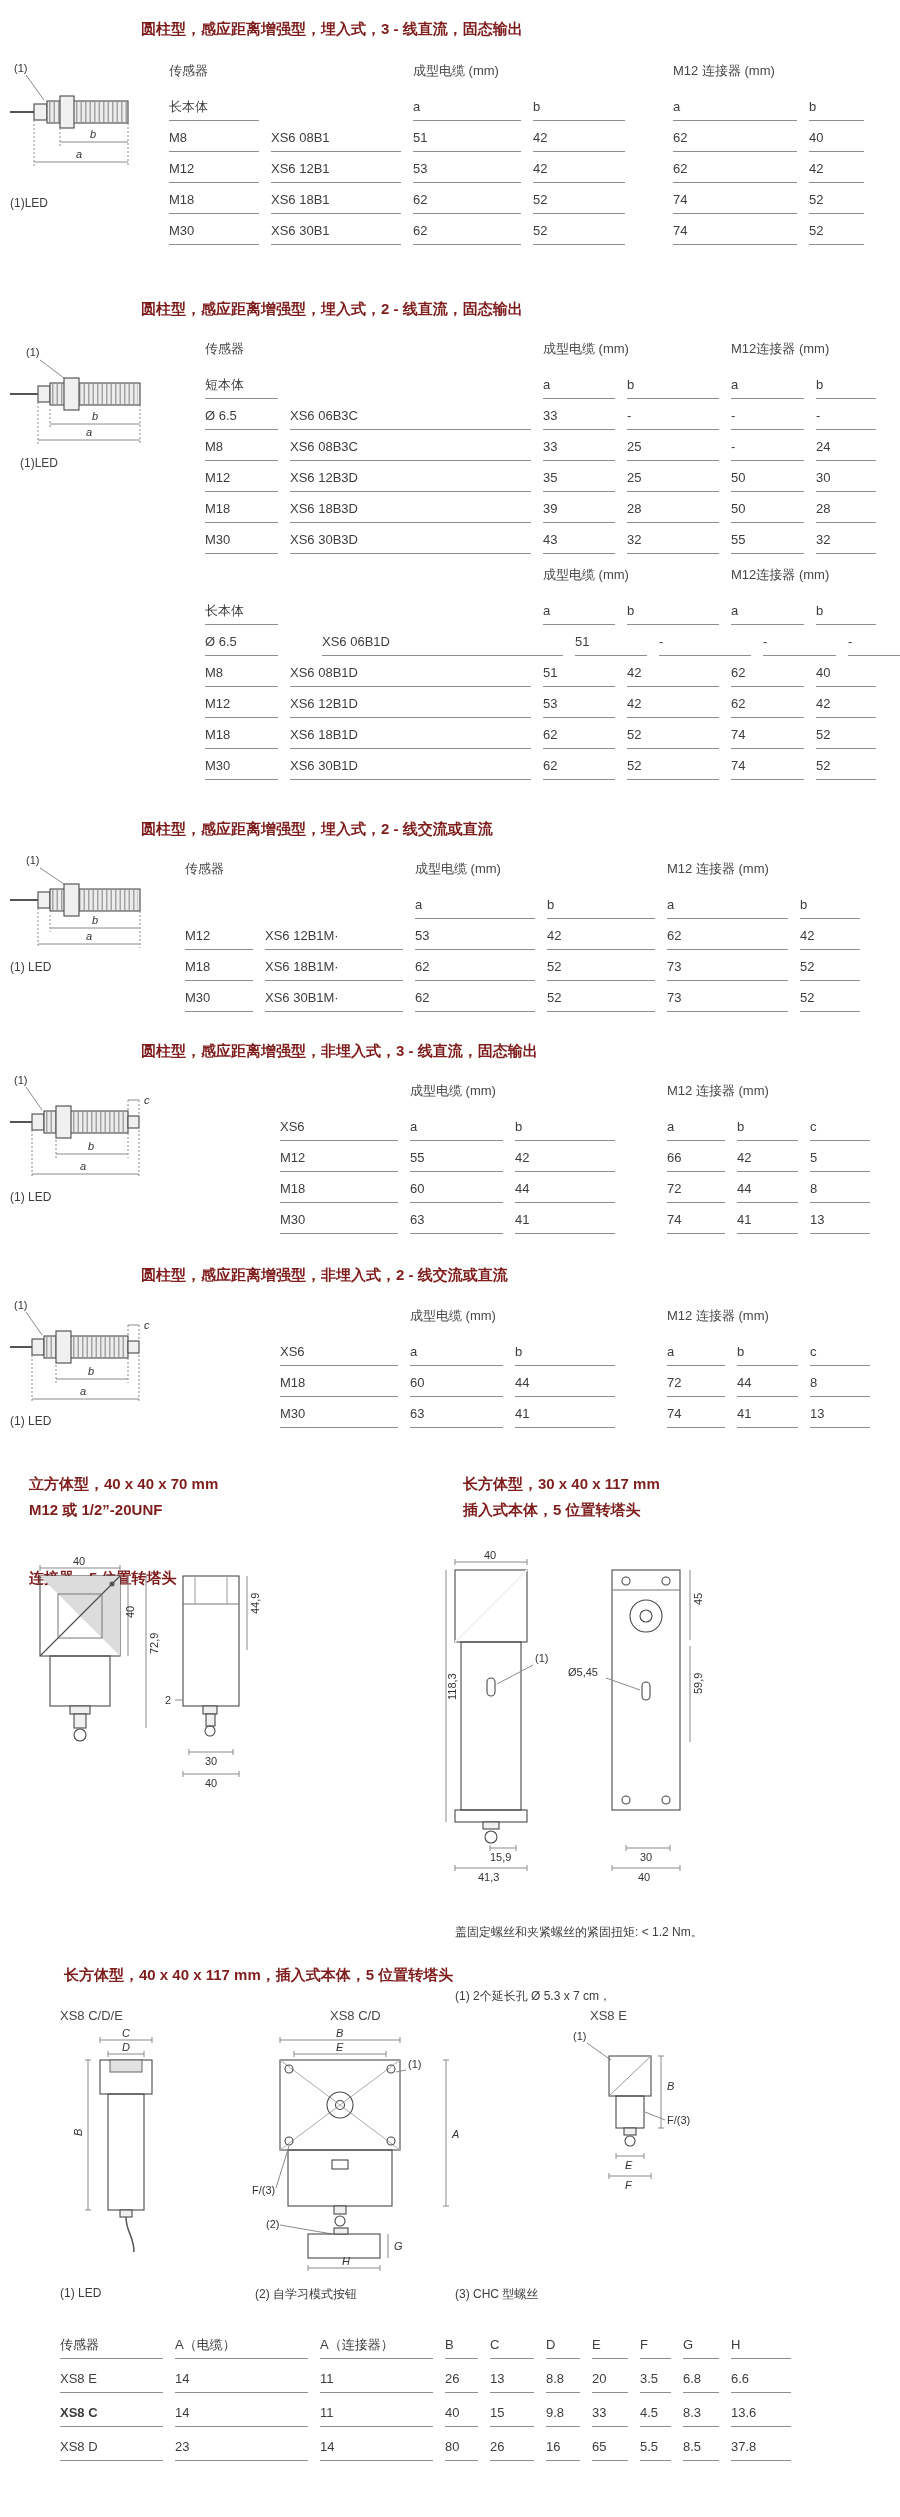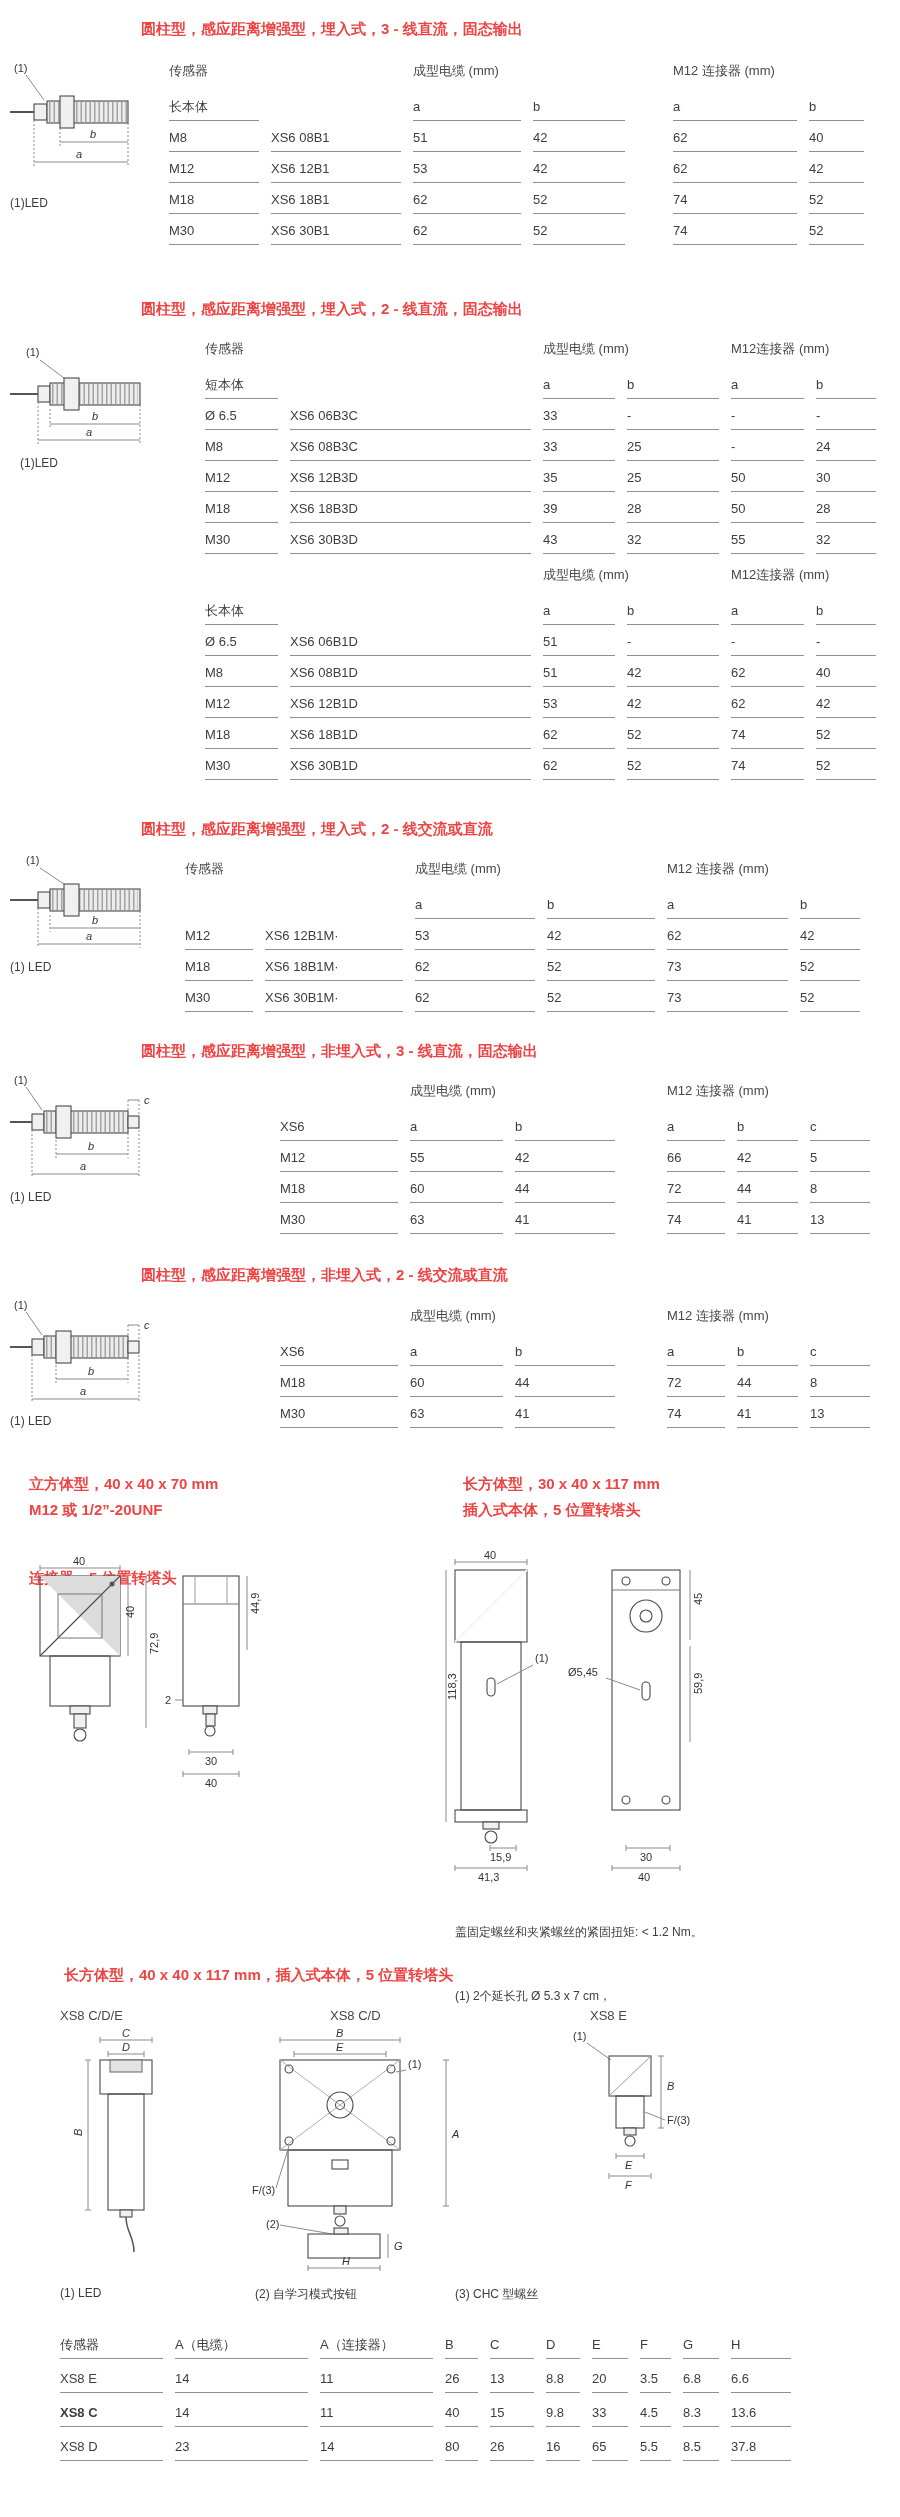--- a/index.html
+++ b/index.html
@@ -1,20 +1,20 @@
 <!DOCTYPE html>
 <html><head>
 <meta charset="utf-8">
 <style>
   * { margin:0; padding:0; box-sizing:border-box; }
   html,body { background:#fff; }
   body { font-family:"Liberation Sans","DejaVu Sans",sans-serif; color:#3a3a3a; }
   .page { position:relative; width:900px; height:2517px; background:#ffffff; overflow:hidden; }
   .abs { position:absolute; }
-  .title { font-weight:bold; font-size:15px; color:#ef4444; white-space:nowrap; }
+  .title { font-weight:bold; font-size:15px; color:#7f1d1d; white-space:nowrap; }
   .hdr { font-size:13px; color:#474747; white-space:nowrap; }
   .cap { font-size:12px; color:#3d3d3d; white-space:nowrap; }
   .note { font-size:12px; color:#3d3d3d; white-space:nowrap; }
   .tbl { position:absolute; }
   .trow { display:flex; gap:12px; align-items:flex-end; }
   .tcell { font-size:13px; color:#3d3d3d; border-bottom:1px solid #8f8f8f; padding-bottom:6px; line-height:1.1; white-space:nowrap; }
   .tcell.empty { border-bottom:none; }
   svg text { font-family:"Liberation Sans","DejaVu Sans",sans-serif; font-size:11px; fill:#333; }
   svg text.it { font-style:italic; }
   .dl { stroke:#8a8a8a; stroke-width:1; }
@@ -180,21 +180,21 @@
       <div class="trow" style="height: 31px;">
         <div class="tcell" style="width: 73px;">长本体</div>
         <div class="tcell empty" style="width: 241px;"></div>
         <div class="tcell" style="width: 72px;">a</div>
         <div class="tcell" style="width: 92px;">b</div>
         <div class="tcell" style="width: 73px;">a</div>
         <div class="tcell" style="width: 60px;">b</div>
       </div>
       <div class="trow" style="height: 31px;">
         <div class="tcell" style="width: 73px;">Ø 6.5</div>
-        <div class="tcell" style="width: 241px;">XS6 06B1D</div>
+        <div class="tcell" style="width: 241px; margin-left: 32px;">XS6 06B1D</div>
         <div class="tcell" style="width: 72px;">51</div>
         <div class="tcell" style="width: 92px;">-</div>
         <div class="tcell" style="width: 73px;">-</div>
         <div class="tcell" style="width: 60px;">-</div>
       </div>
       <div class="trow" style="height: 31px;">
         <div class="tcell" style="width: 73px;">M8</div>
         <div class="tcell" style="width: 241px;">XS6 08B1D</div>
         <div class="tcell" style="width: 72px;">51</div>
         <div class="tcell" style="width: 92px;">42</div>

